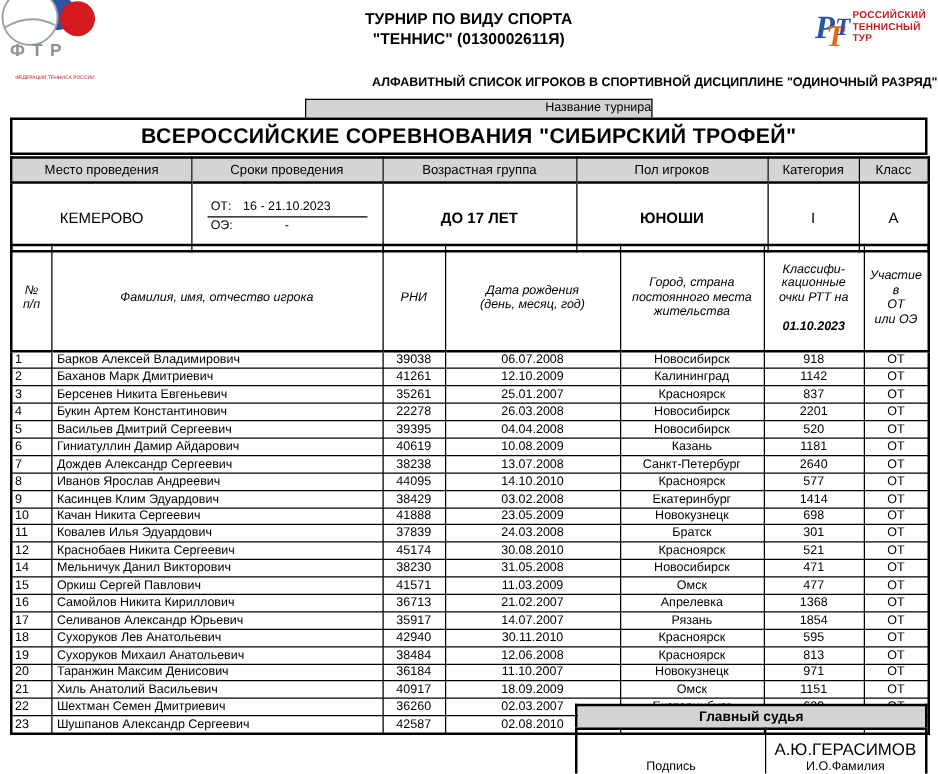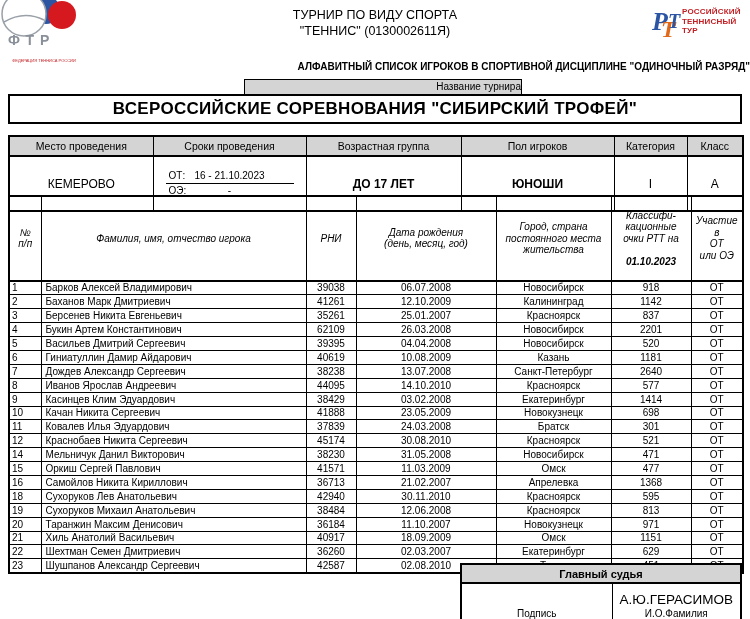--- a/index.html
+++ b/index.html
@@ -1,21 +1,21 @@
 <!DOCTYPE html>
 <html><head>
 <meta charset="utf-8">
 <style>
   html,body { margin:0; padding:0; background:#fff; }
   body { width:750px; height:619px; font-family:"Liberation Sans", sans-serif; color:#000; }
   .page { position:relative; width:750px; height:619px; overflow:hidden; background:#fff; }
 
   
   .top-title { position:absolute; top:7px; left:0; width:100%; text-align:center;
-               font-weight:normal; font-size:12.5px; line-height:16px; }
+               font-weight:bold; font-size:12.5px; line-height:16px; }
   .logo-left { position:absolute; top:0; left:0; width:88px; height:54px; }
   .logo-right { position:absolute; top:4px; right:2px; width:96px; height:50px; display:flex; align-items:flex-start; }
   .rtt-emblem { width:30px; height:42px; flex:0 0 auto; }
   .rtt-text { font-size:8px; font-weight:bold; line-height:9.5px; color:#c21d21; padding-top:3px; letter-spacing:0.2px; }
 
   .subtitle { position:absolute; top:61px; left:0; width:100%; text-align:right;
               font-weight:bold; font-size:10px; }
 
   
   .name-label { position:absolute; top:79px; left:232px; width:276px; height:14px;
@@ -24,21 +24,21 @@
   .title-bar { position:absolute; top:94px; left:8px; width:730px; height:26px;
                border:2px solid #000; text-align:center; font-weight:bold; font-size:17px;
                line-height:26px; letter-spacing:0.3px; }
 
   
   table { border-collapse:collapse; table-layout:fixed; }
   td { border:1px solid #000; overflow:hidden; white-space:nowrap; }
   .gray { background:#d4d4d4; }
 
   
-  .info-table { position:absolute; top:125px; left:8px; width:734px; border:2px solid #000;margin-top:10px; }
+  .info-table { position:absolute; top:125px; left:8px; width:734px; border:2px solid #000; }
   .info-table td { text-align:center; }
   .info-table .lbl { font-size:10.5px; height:16px; border-bottom:2px solid #000; }
   .info-table .val { font-size:12px; height:28px; }
   .bold { font-weight:bold; }
   .dates-cell { padding:12px; vertical-align:top; }
   .dates-row { position:relative; height:14px; font-size:10px; line-height:14px; }
   .dates-row.first { border-bottom:1px solid #000; }
   .dates-row .dlbl { position:absolute; left:3px; top:0; }
 
   
@@ -193,21 +193,21 @@
           <td class="col-name">Берсенев Никита Евгеньевич</td>
           <td class="col-rni">35261</td>
           <td class="col-dob">25.01.2007</td>
           <td class="col-city">Красноярск</td>
           <td class="col-points">837</td>
           <td class="col-participation">ОТ</td>
         </tr>
         <tr>
           <td class="col-num">4</td>
           <td class="col-name">Букин Артем Константинович</td>
-          <td class="col-rni">62109</td>
+          <td class="col-rni">22278</td>
           <td class="col-dob">26.03.2008</td>
           <td class="col-city">Новосибирск</td>
           <td class="col-points">2201</td>
           <td class="col-participation">ОТ</td>
         </tr>
         <tr>
           <td class="col-num">5</td>
           <td class="col-name">Васильев Дмитрий Сергеевич</td>
           <td class="col-rni">39395</td>
           <td class="col-dob">04.04.2008</td>
@@ -296,20 +296,29 @@
           <td class="col-points">477</td>
           <td class="col-participation">ОТ</td>
         </tr>
         <tr>
           <td class="col-num">16</td>
           <td class="col-name">Самойлов Никита Кириллович</td>
           <td class="col-rni">36713</td>
           <td class="col-dob">21.02.2007</td>
           <td class="col-city">Апрелевка</td>
           <td class="col-points">1368</td>
+          <td class="col-participation">ОТ</td>
+        </tr>
+        <tr>
+          <td class="col-num">17</td>
+          <td class="col-name">Селиванов Александр Юрьевич</td>
+          <td class="col-rni">35917</td>
+          <td class="col-dob">14.07.2007</td>
+          <td class="col-city">Рязань</td>
+          <td class="col-points">1854</td>
           <td class="col-participation">ОТ</td>
         </tr>
         <tr>
           <td class="col-num">18</td>
           <td class="col-name">Сухоруков Лев Анатольевич</td>
           <td class="col-rni">42940</td>
           <td class="col-dob">30.11.2010</td>
           <td class="col-city">Красноярск</td>
           <td class="col-points">595</td>
           <td class="col-participation">ОТ</td>

